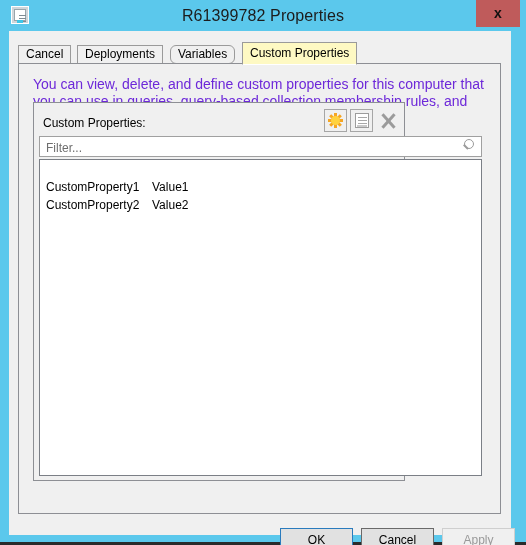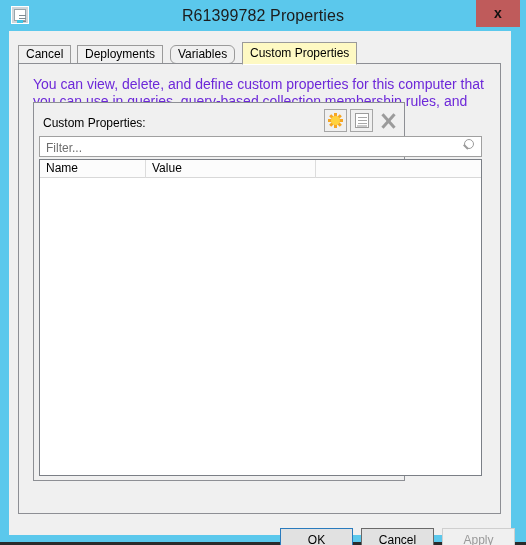--- a/index.html
+++ b/index.html
@@ -417,24 +417,29 @@
 
         <div class="filter">
           <input type="text" placeholder="Filter..." style="">
           <div class="mag">
             <span class="ring"></span>
             <span class="handle"></span>
           </div>
         </div>
 
         <div class="listview">
-          <div class="lv-header">
-            <div class="lv-th c0">Name</div>
-            <div class="lv-th c1">Value</div>
-            <div class="lv-th c2"></div>
+          <div class="lv-rows">
+            <div class="lv-row">
+              <div class="lv-cell c0">CustomProperty1</div>
+              <div class="lv-cell c1">Value1</div>
+            </div>
+            <div class="lv-row">
+              <div class="lv-cell c0">CustomProperty2</div>
+              <div class="lv-cell c1">Value2</div>
+            </div>
           </div>
         </div>
 
       </div>
     </div>
 
     <div class="btn btn-ok">OK</div>
     <div class="btn btn-cancel">Cancel</div>
     <div class="btn btn-apply">Apply</div>
 

